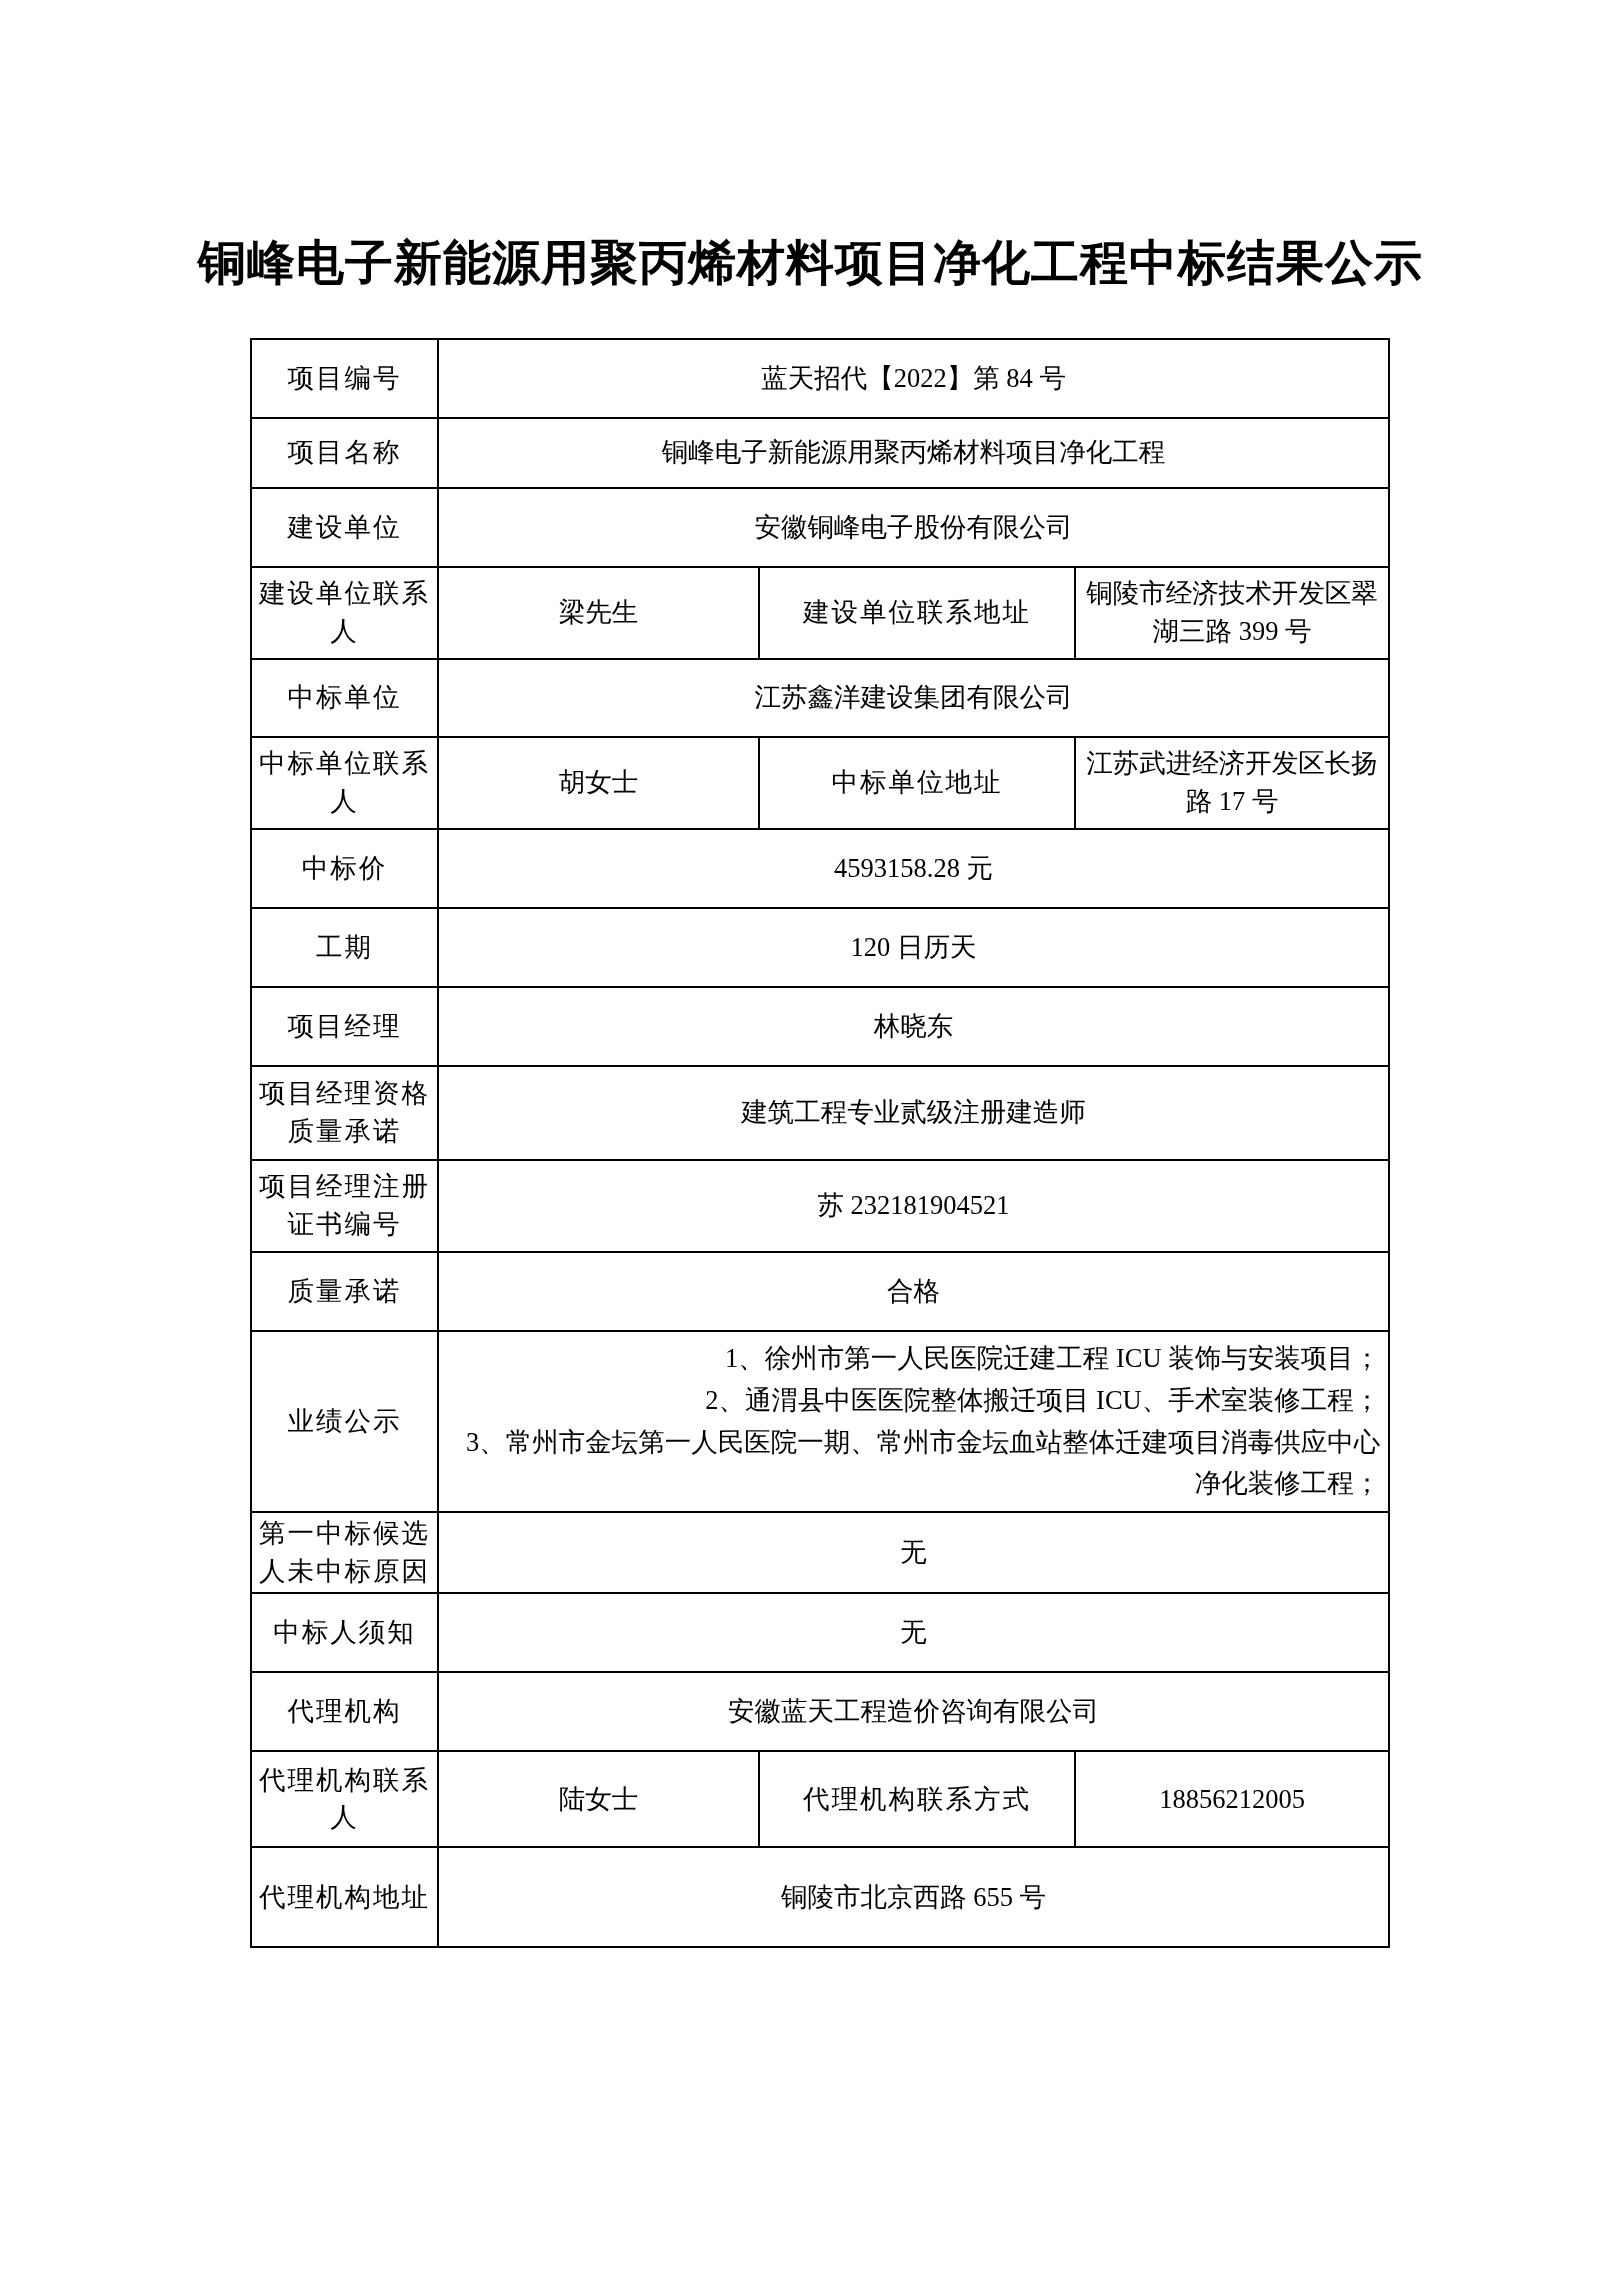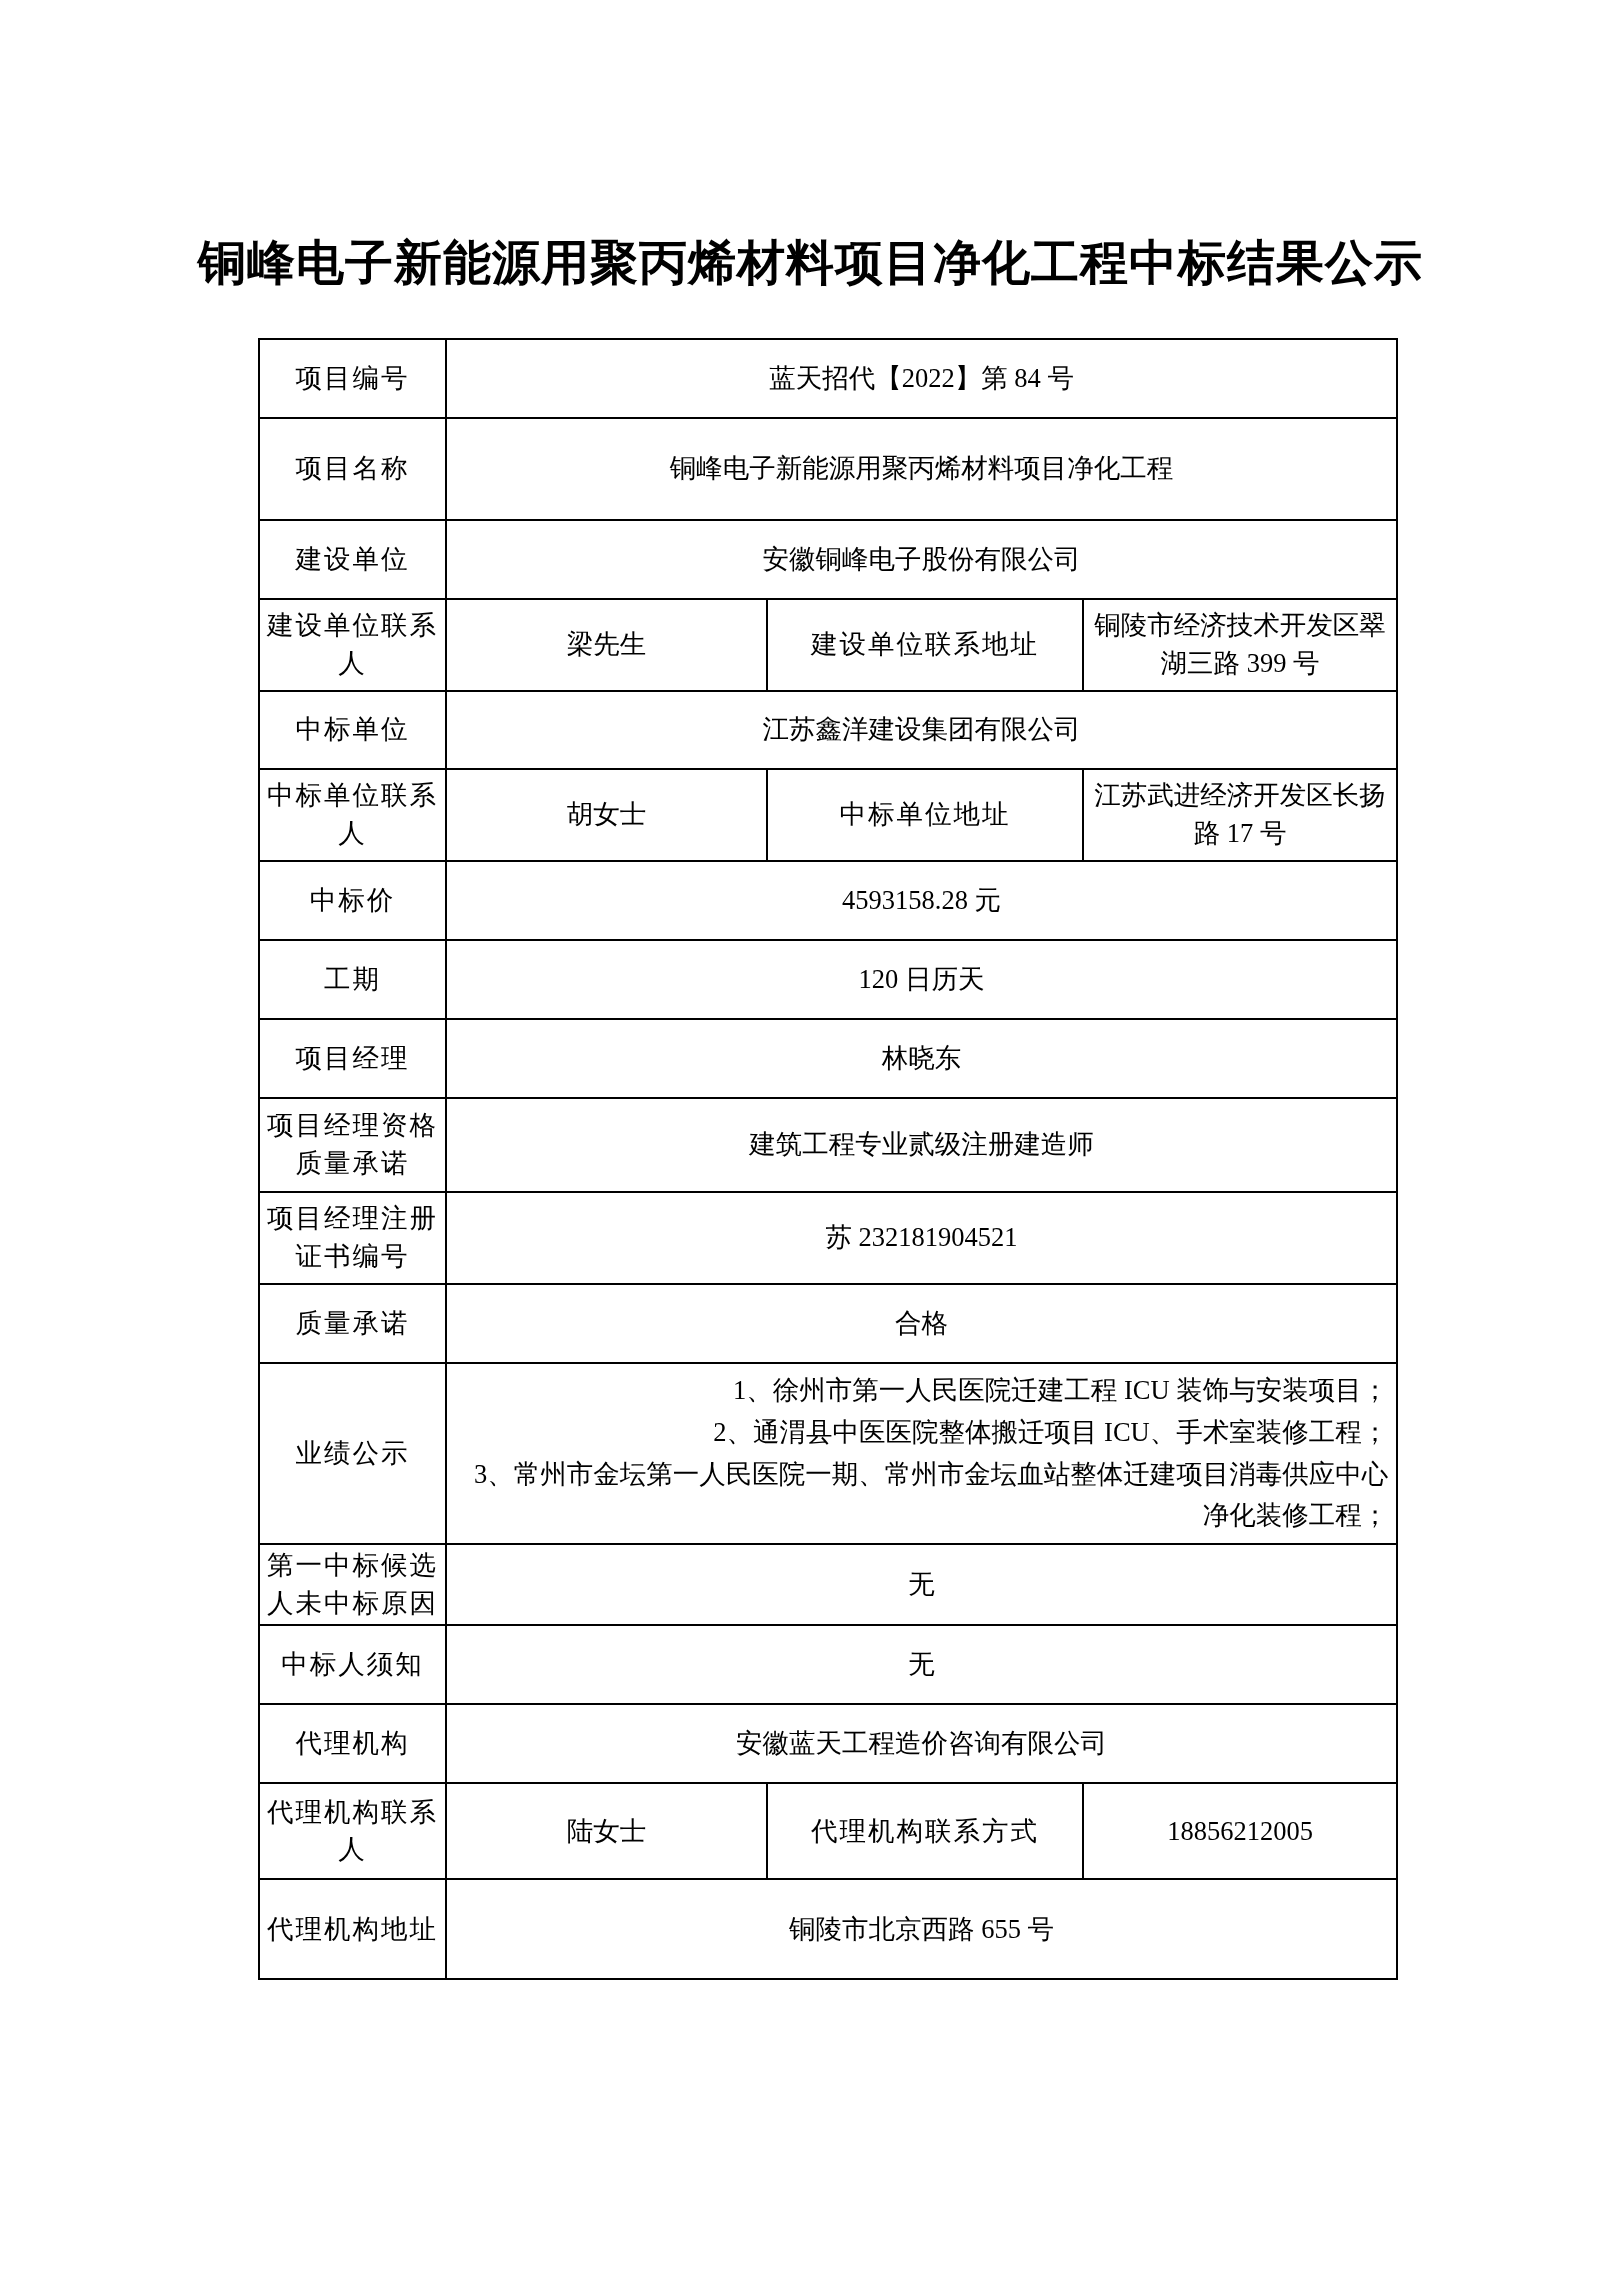--- a/index.html
+++ b/index.html
@@ -17,21 +17,21 @@
     width:100%;
     margin:0;
     text-align:center;
     font-size:48px;
     font-weight:bold;
     letter-spacing:1px;
     line-height:1.25;
   }
   table.result-table {
     position:absolute;
-    top:338px; left:258px;
+    top:338px; left:250px;
     width:1137px;
     table-layout:fixed;
     border-collapse:collapse;
   }
   td {
     border-left:2px solid #000;
     border-right:2px solid #000;
     border-top:2.9px solid #000;
     border-bottom:2.9px solid #000;
     vertical-align:middle;
@@ -62,21 +62,21 @@
       <col style="width:187px">
       <col style="width:321px">
       <col style="width:316px">
       <col style="width:314px">
     </colgroup>
     <tbody>
       <tr style="height:79px">
         <td class="cell-label">项目编号</td>
         <td colspan="3">蓝天招代【2022】第 84 号</td>
       </tr>
-      <tr style="height:102px">
+      <tr style="height:70px">
         <td class="cell-label">项目名称</td>
         <td colspan="3">铜峰电子新能源用聚丙烯材料项目净化工程</td>
       </tr>
       <tr style="height:79px">
         <td class="cell-label">建设单位</td>
         <td colspan="3">安徽铜峰电子股份有限公司</td>
       </tr>
       <tr style="height:92px">
         <td class="cell-label">建设单位联系
 人</td>

